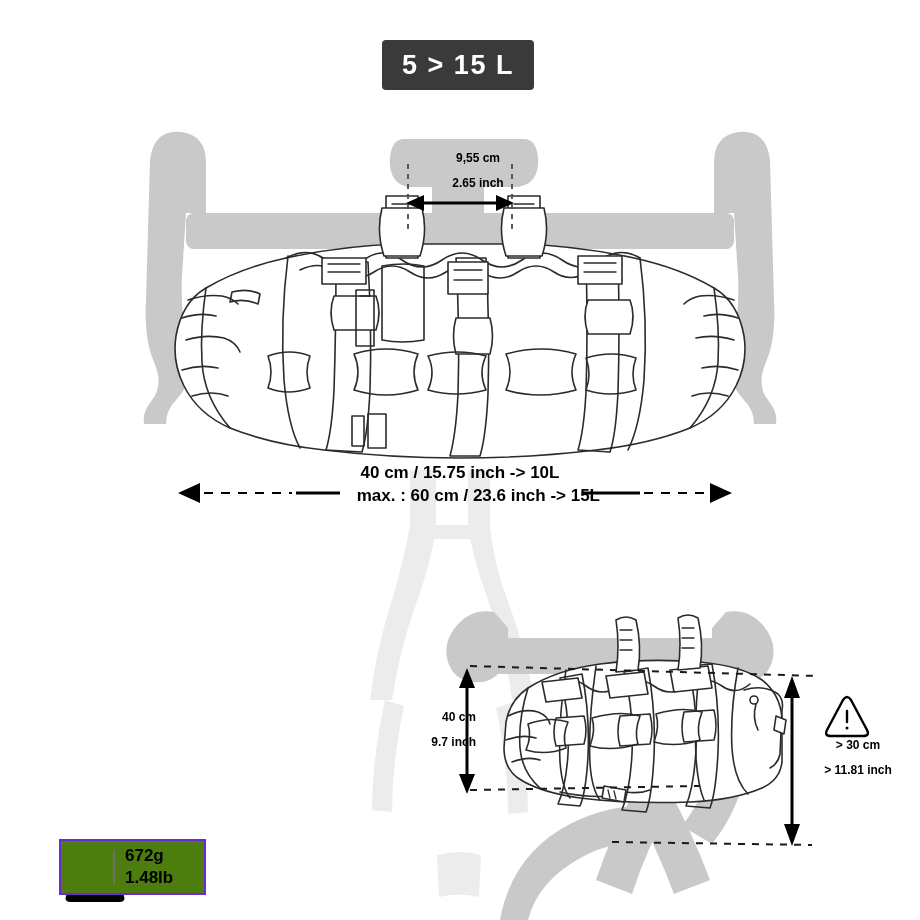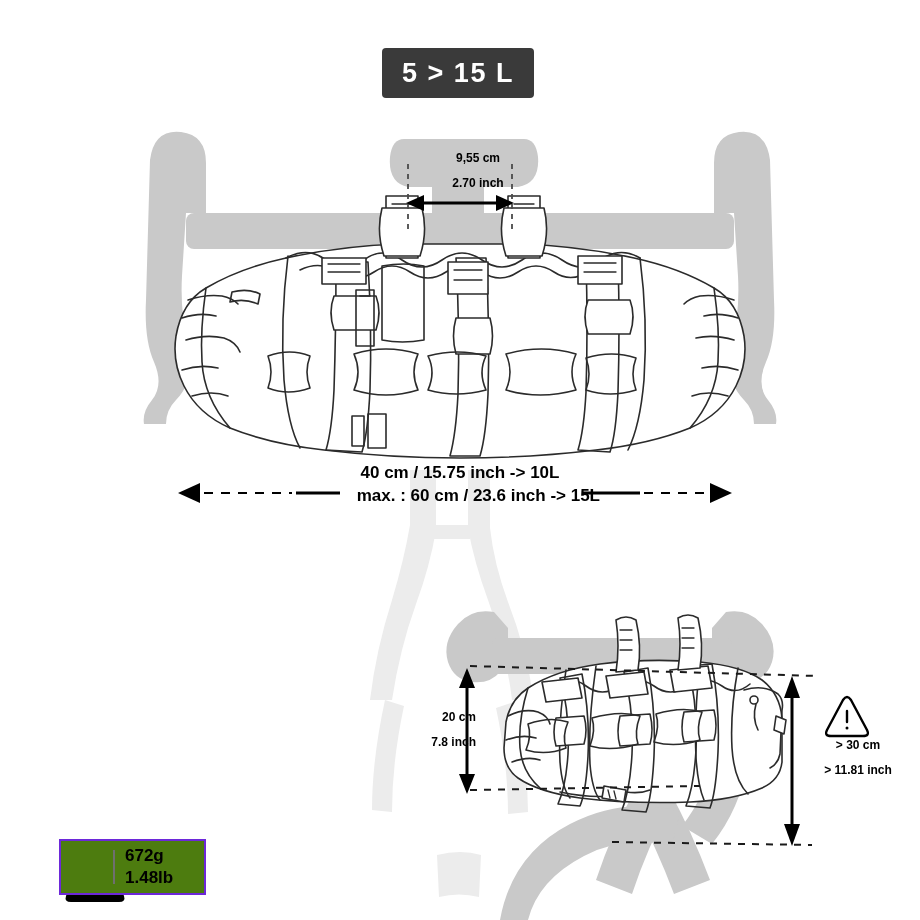--- a/index.html
+++ b/index.html
@@ -19,21 +19,21 @@
     position: absolute;
     left: 0; top: 0;
     width: 920px;
     height: 920px;
   }
   .abs { position: absolute; }
 
   
   #volume-badge {
     left: 382px;
-    top: 48px;
+    top: 40px;
     width: 152px;
     height: 50px;
     background: #3a3a3a;
     border-radius: 4px;
     display: flex;
     align-items: center;
     justify-content: center;
   }
   #volume-badge span {
     color: #ffffff;
@@ -421,31 +421,31 @@
       <circle cx="95" cy="858" r="5.5" fill="#ffffff"></circle>
     </g>
   </svg>
 
   <div class="abs" id="volume-badge">
     <span>5 &gt; 15 L</span>
   </div>
 
   <div class="abs" id="stem-width-label">
     <div class="dim-text-lg">9,55 cm</div>
-    <div class="dim-text-lg">2.70 inch</div>
+    <div class="dim-text-lg">2.65 inch</div>
   </div>
 
   <div class="abs" id="width-range-label">
     <div class="dim-text l2">40 cm / 15.75 inch -&gt; 10L</div>
     <div class="dim-text l3">max. : 60 cm / 23.6 inch -&gt; 15L</div>
   </div>
 
   <div class="abs" id="height-label">
-    <div class="dim-text-lg">20 cm</div>
-    <div class="dim-text-lg">7.8 inch</div>
+    <div class="dim-text-lg">40 cm</div>
+    <div class="dim-text-lg">9.7 inch</div>
   </div>
 
   <div class="abs" id="clearance-label">
     <div class="dim-text-lg">&gt; 30 cm</div>
     <div class="dim-text-lg">&gt; 11.81 inch</div>
   </div>
 
   <div class="abs" id="weight-badge">
     <div id="weight-icon-wrap"></div>
     <div id="weight-divider"></div>

